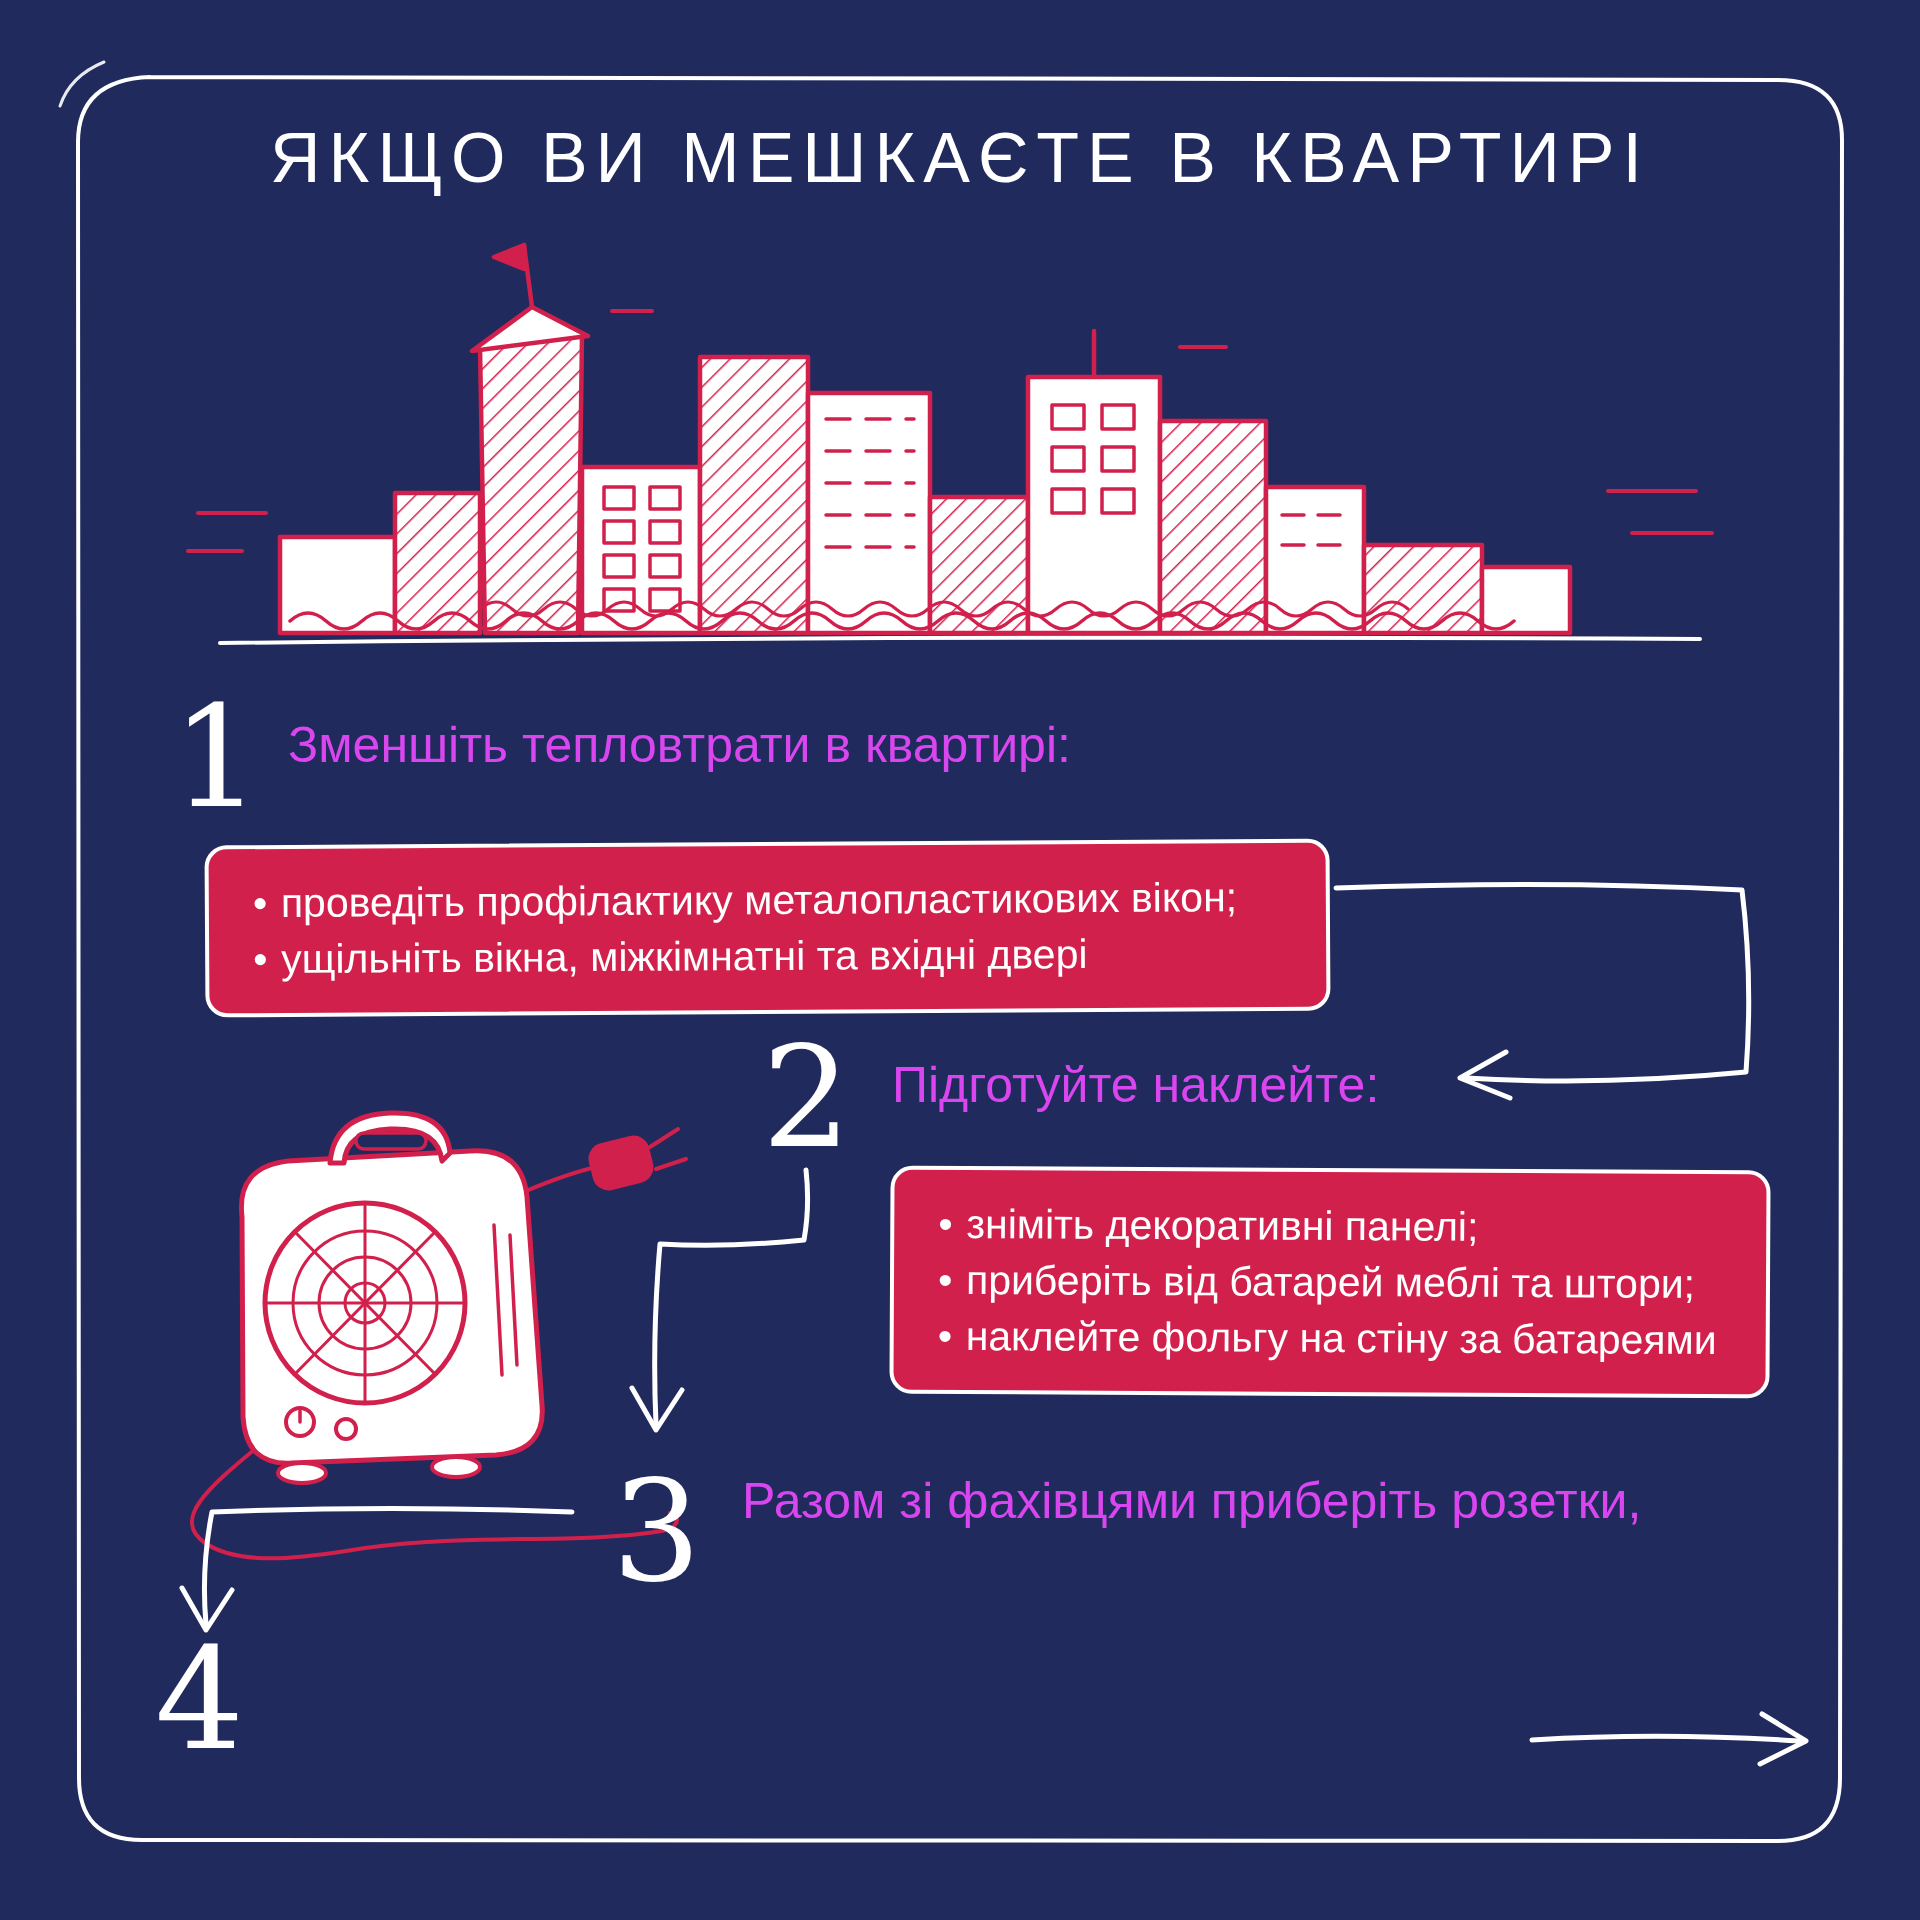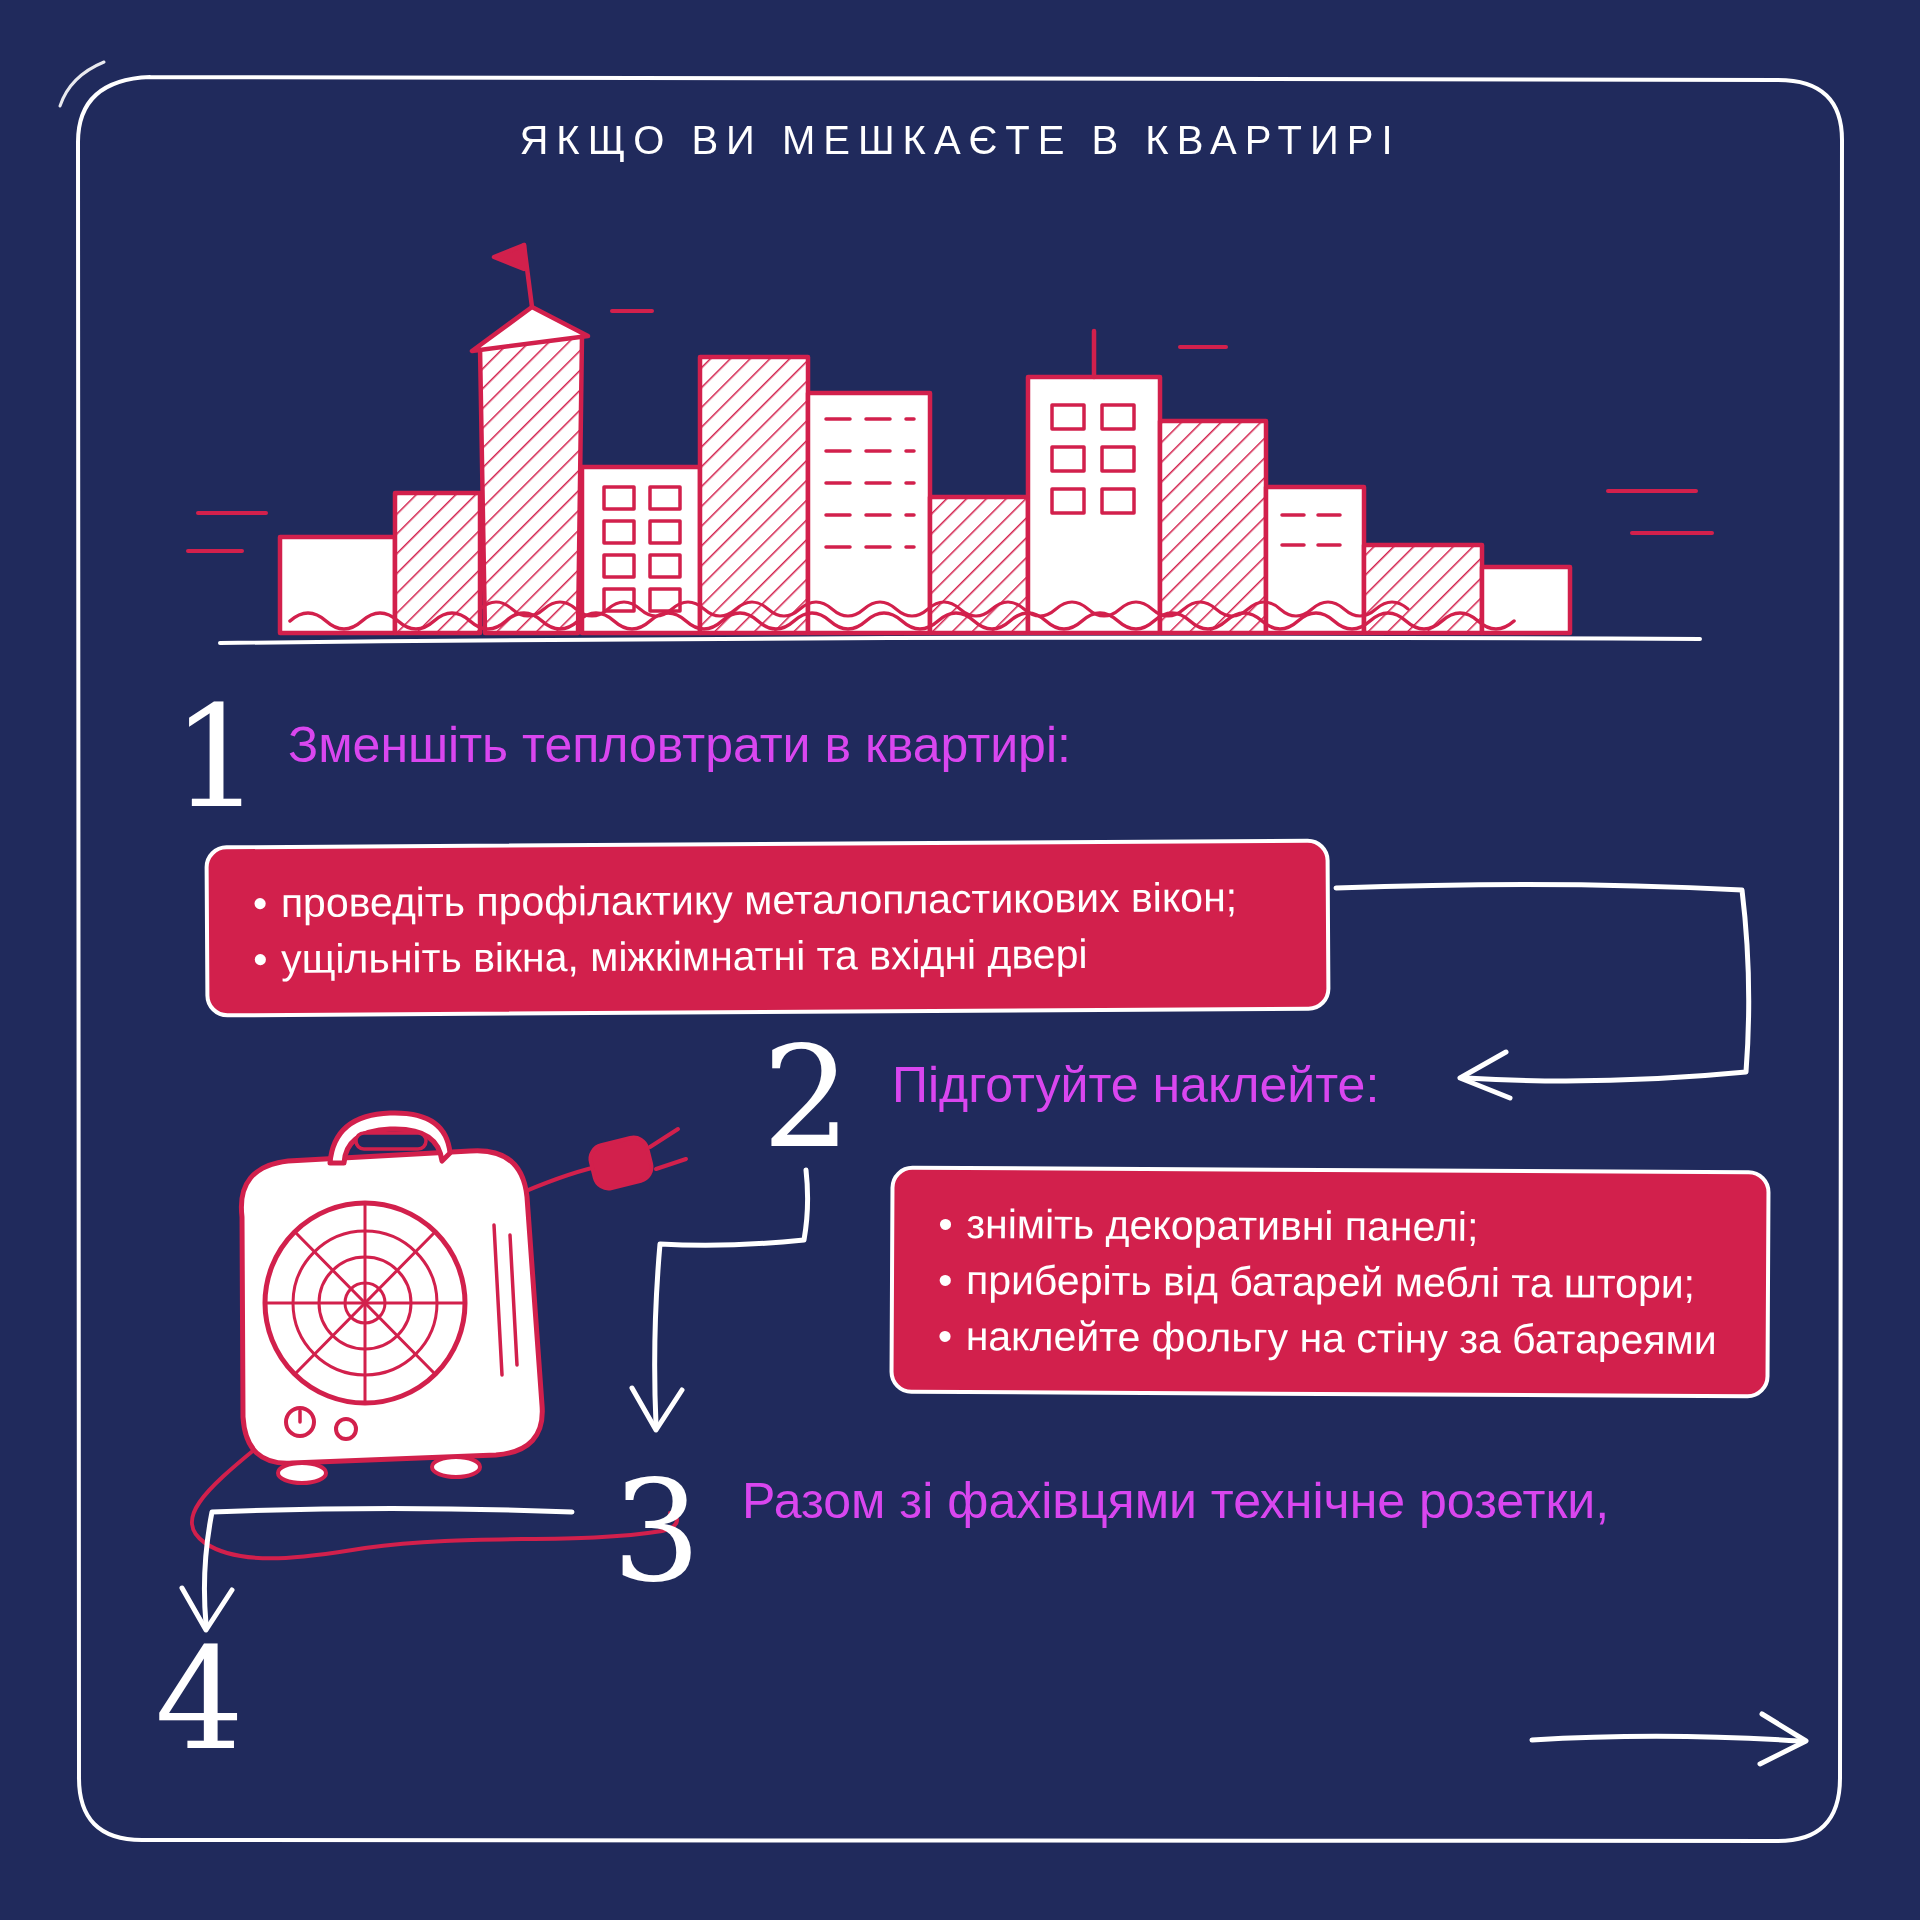--- a/index.html
+++ b/index.html
@@ -8,21 +8,21 @@
     background:#202a5c;
     position:relative;
     overflow:hidden;
     font-family:"Liberation Sans",sans-serif;
     color:#ffffff;
   }
   .abs{position:absolute;}
   .title{
     top:118px;left:0;width:1920px;
     text-align:center;
-    font-size:40px;
+    font-size:70px;
     letter-spacing:8px;
     color:#ffffff;
     font-weight:400;
   }
   .num{
     font-family:"DejaVu Serif",serif;
     font-size:140px;
     line-height:1;
     color:#ffffff;
   }
@@ -186,21 +186,21 @@
 <div class="abs callout tilt-r" style="left:890px;top:1168px;width:880px;">
   <ul>
     <li>зніміть декоративні панелі;</li>
     <li>приберіть від батарей меблі та штори;</li>
     <li>наклейте фольгу на стіну за батареями</li>
   </ul>
 </div>
 
 <div class="abs num" style="left:612px;top:1462px;">3</div>
 <div class="abs step-label" style="left:742px;top:1472px;">
-  <div>Разом зі фахівцями технічне розетки,</div>
+  <div>Разом зі фахівцями приберіть розетки,</div>
 </div>
 
 <div class="abs num" style="left:155px;top:1630px;">4</div>
 <div class="abs step-label" style="left:298px;top:1640px;">
 </div>
 
 <svg class="abs overlay" style="left:0;top:0;" width="1920" height="1920" viewBox="0 0 1920 1920">
   <g stroke="#ffffff" fill="none" stroke-linecap="round" stroke-linejoin="round">
 
     <path stroke-width="4" d="M 150 77 L 1778 80 Q 1843 80 1842 142 L 1840 1778 Q 1840 1842 1776 1841 L 142 1840 Q 78 1840 79 1776 L 78 144 Q 77 80 150 77"></path>

